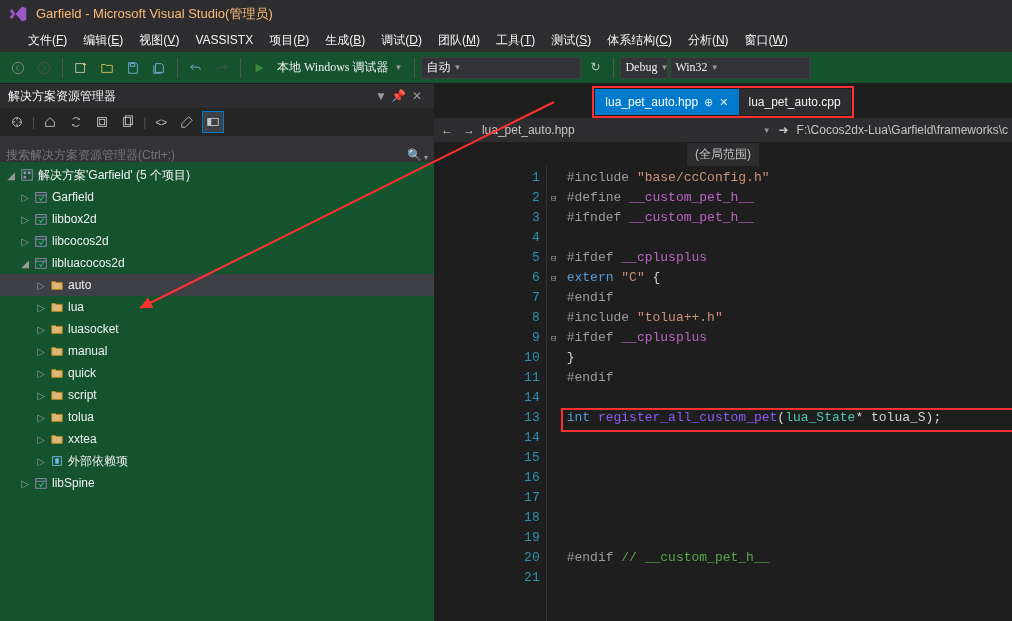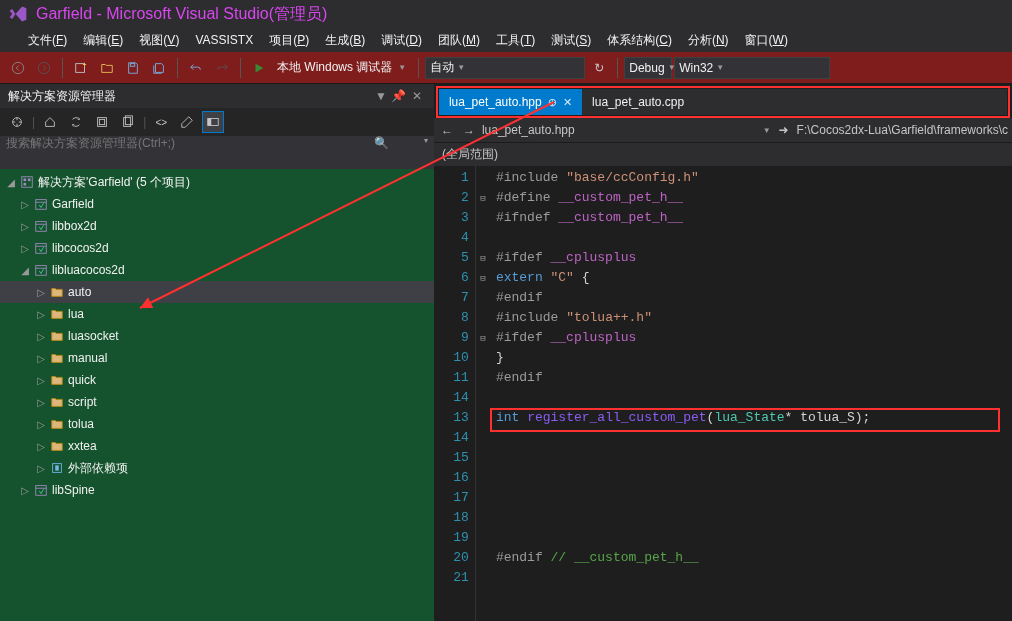--- a/index.html
+++ b/index.html
@@ -17,42 +17,43 @@
   height: 28px;
   display: flex;
   align-items: center;
   padding: 0 8px;
 }
 .vs-logo {
   width: 20px; height: 20px;
   margin-right: 8px;
   display:flex;align-items:center;justify-content:center;
 }
-.title-text { color: #d946ef; font-size: 16px; }
+.title-text { color: #fdba74; font-size: 13px; }
 .menu-bar {
   background: #2d2d30;
   height: 24px;
   display: flex;
   align-items: center;
   padding: 0 20px;
 }
 .menu-item {
   padding: 3px 8px;
   color: #f1f1f1;
   cursor: pointer;
 }
 .menu-item u { text-decoration: underline; }
 .toolbar {
-  background: #7f1d1d;
+  background: #14532d;
   height: 32px;
   display: flex;
   align-items: center;
   padding: 0 6px;
   border-bottom: 1px solid #1b1b1c;
   gap: 2px;
+  font-family: Liberation Serif, serif;
 }
 .tbtn {
   width: 24px; height: 24px;
   display: flex; align-items: center; justify-content: center;
   color: #c5c5c5;
   cursor: pointer;
 }
 .tbtn svg { width: 14px; height: 14px; }
 .sep { width: 1px; height: 20px; background: #555; margin: 0 4px; }
 .dd { display: flex; align-items: center; height: 22px; border: 1px solid #3f3f46; background: #333337; padding: 0 4px; color: #f1f1f1; gap: 3px; }
@@ -83,26 +84,25 @@
   height: 28px;
   display:flex;
   align-items:center;
   padding: 0 6px;
   gap:4px;
 }
 .se-toolbar .tbtn{width:22px;height:22px;color:#c5c5c5}
 .se-toolbar .tbtn.active{background:#3f3f46;border:1px solid #007acc}
 .search-row {
   background: #333337;
-  height: 33px;
-  display:flex;
-  align-items:flex-start;
+  height: 26px;
+  display:flex;
+  align-items:flex-end;
   padding:0 6px;
   color:#999;
-  gap:33px;
 }
 .search-row input{
   flex:1;background:transparent;border:none;color:#999;outline:none;font-size:12px;
 }
 .tree {
   flex:1;
   overflow:auto;
   padding: 2px 0;
   position:relative;
 }
@@ -120,20 +120,21 @@
 .tree-row .lbl{white-space:nowrap}
 .bold{font-weight:normal}
 .indent1{padding-left:18px}
 .indent2{padding-left:34px}
 .editor {
   flex:1;
   background:#1e1e1e;
   display:flex;
   flex-direction:column;
   position:relative;
+  align-items:center;
 }
 .tabs-wrap{border:2px solid #ff3030;padding:1px;margin:2px 2px 0 2px;}
 .tabs {
   height:26px;
   display:flex;
   align-items:stretch;
   background:#2d2d30;
 }
 .tab {
   display:flex;align-items:center;gap:6px;padding:0 10px;
@@ -256,21 +257,21 @@
   <span class="dd" style="width:160px">
       <span>自动</span>
       <span class="arrow">▼</span>
     </span>
   <span class="tbtn">↻</span>
   <span class="sep"></span>
   <span class="dd" style="width:48px">
       <span>Debug</span>
       <span class="arrow">▼</span>
     </span>
-  <span class="dd" style="width:156px">
+  <span class="dd" style="width:140px">
       <span>Win32</span>
       <span class="arrow">▼</span>
     </span>
 </div>
 
 <div class="main">
   <div class="sidebar">
     <div class="panel-title">
       <span>解决方案资源管理器</span>
       <span class="spacer"></span>

